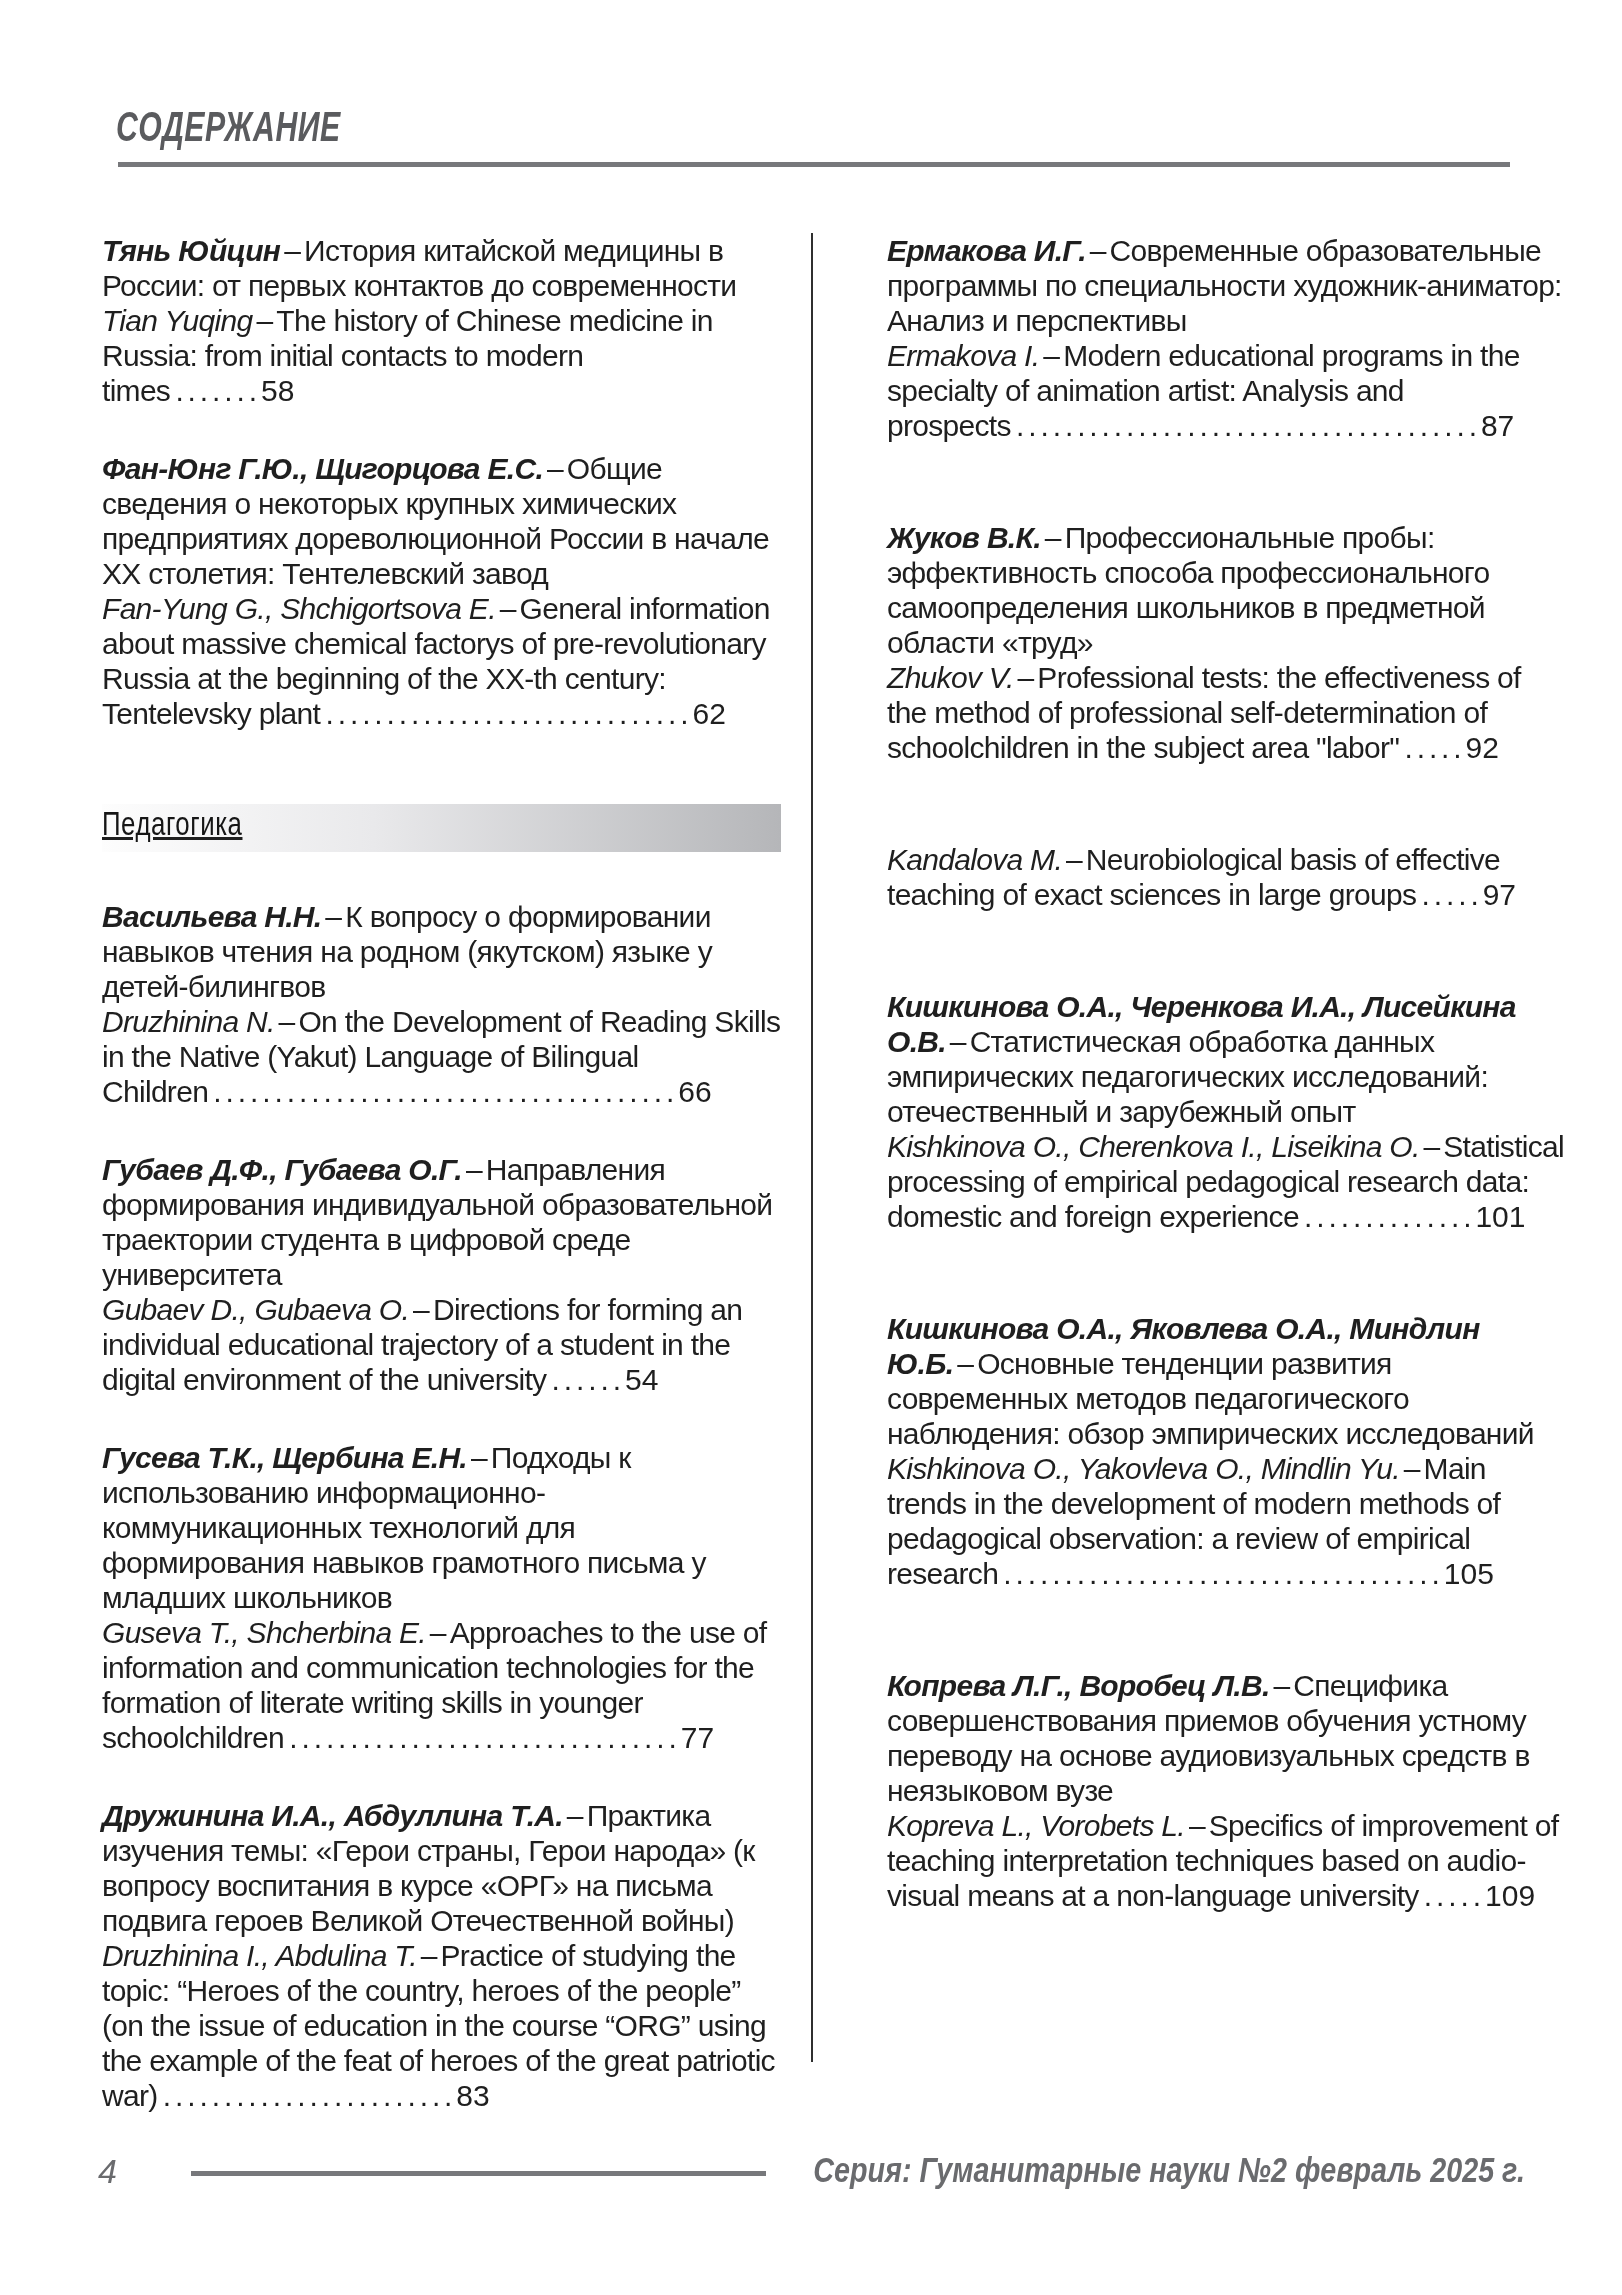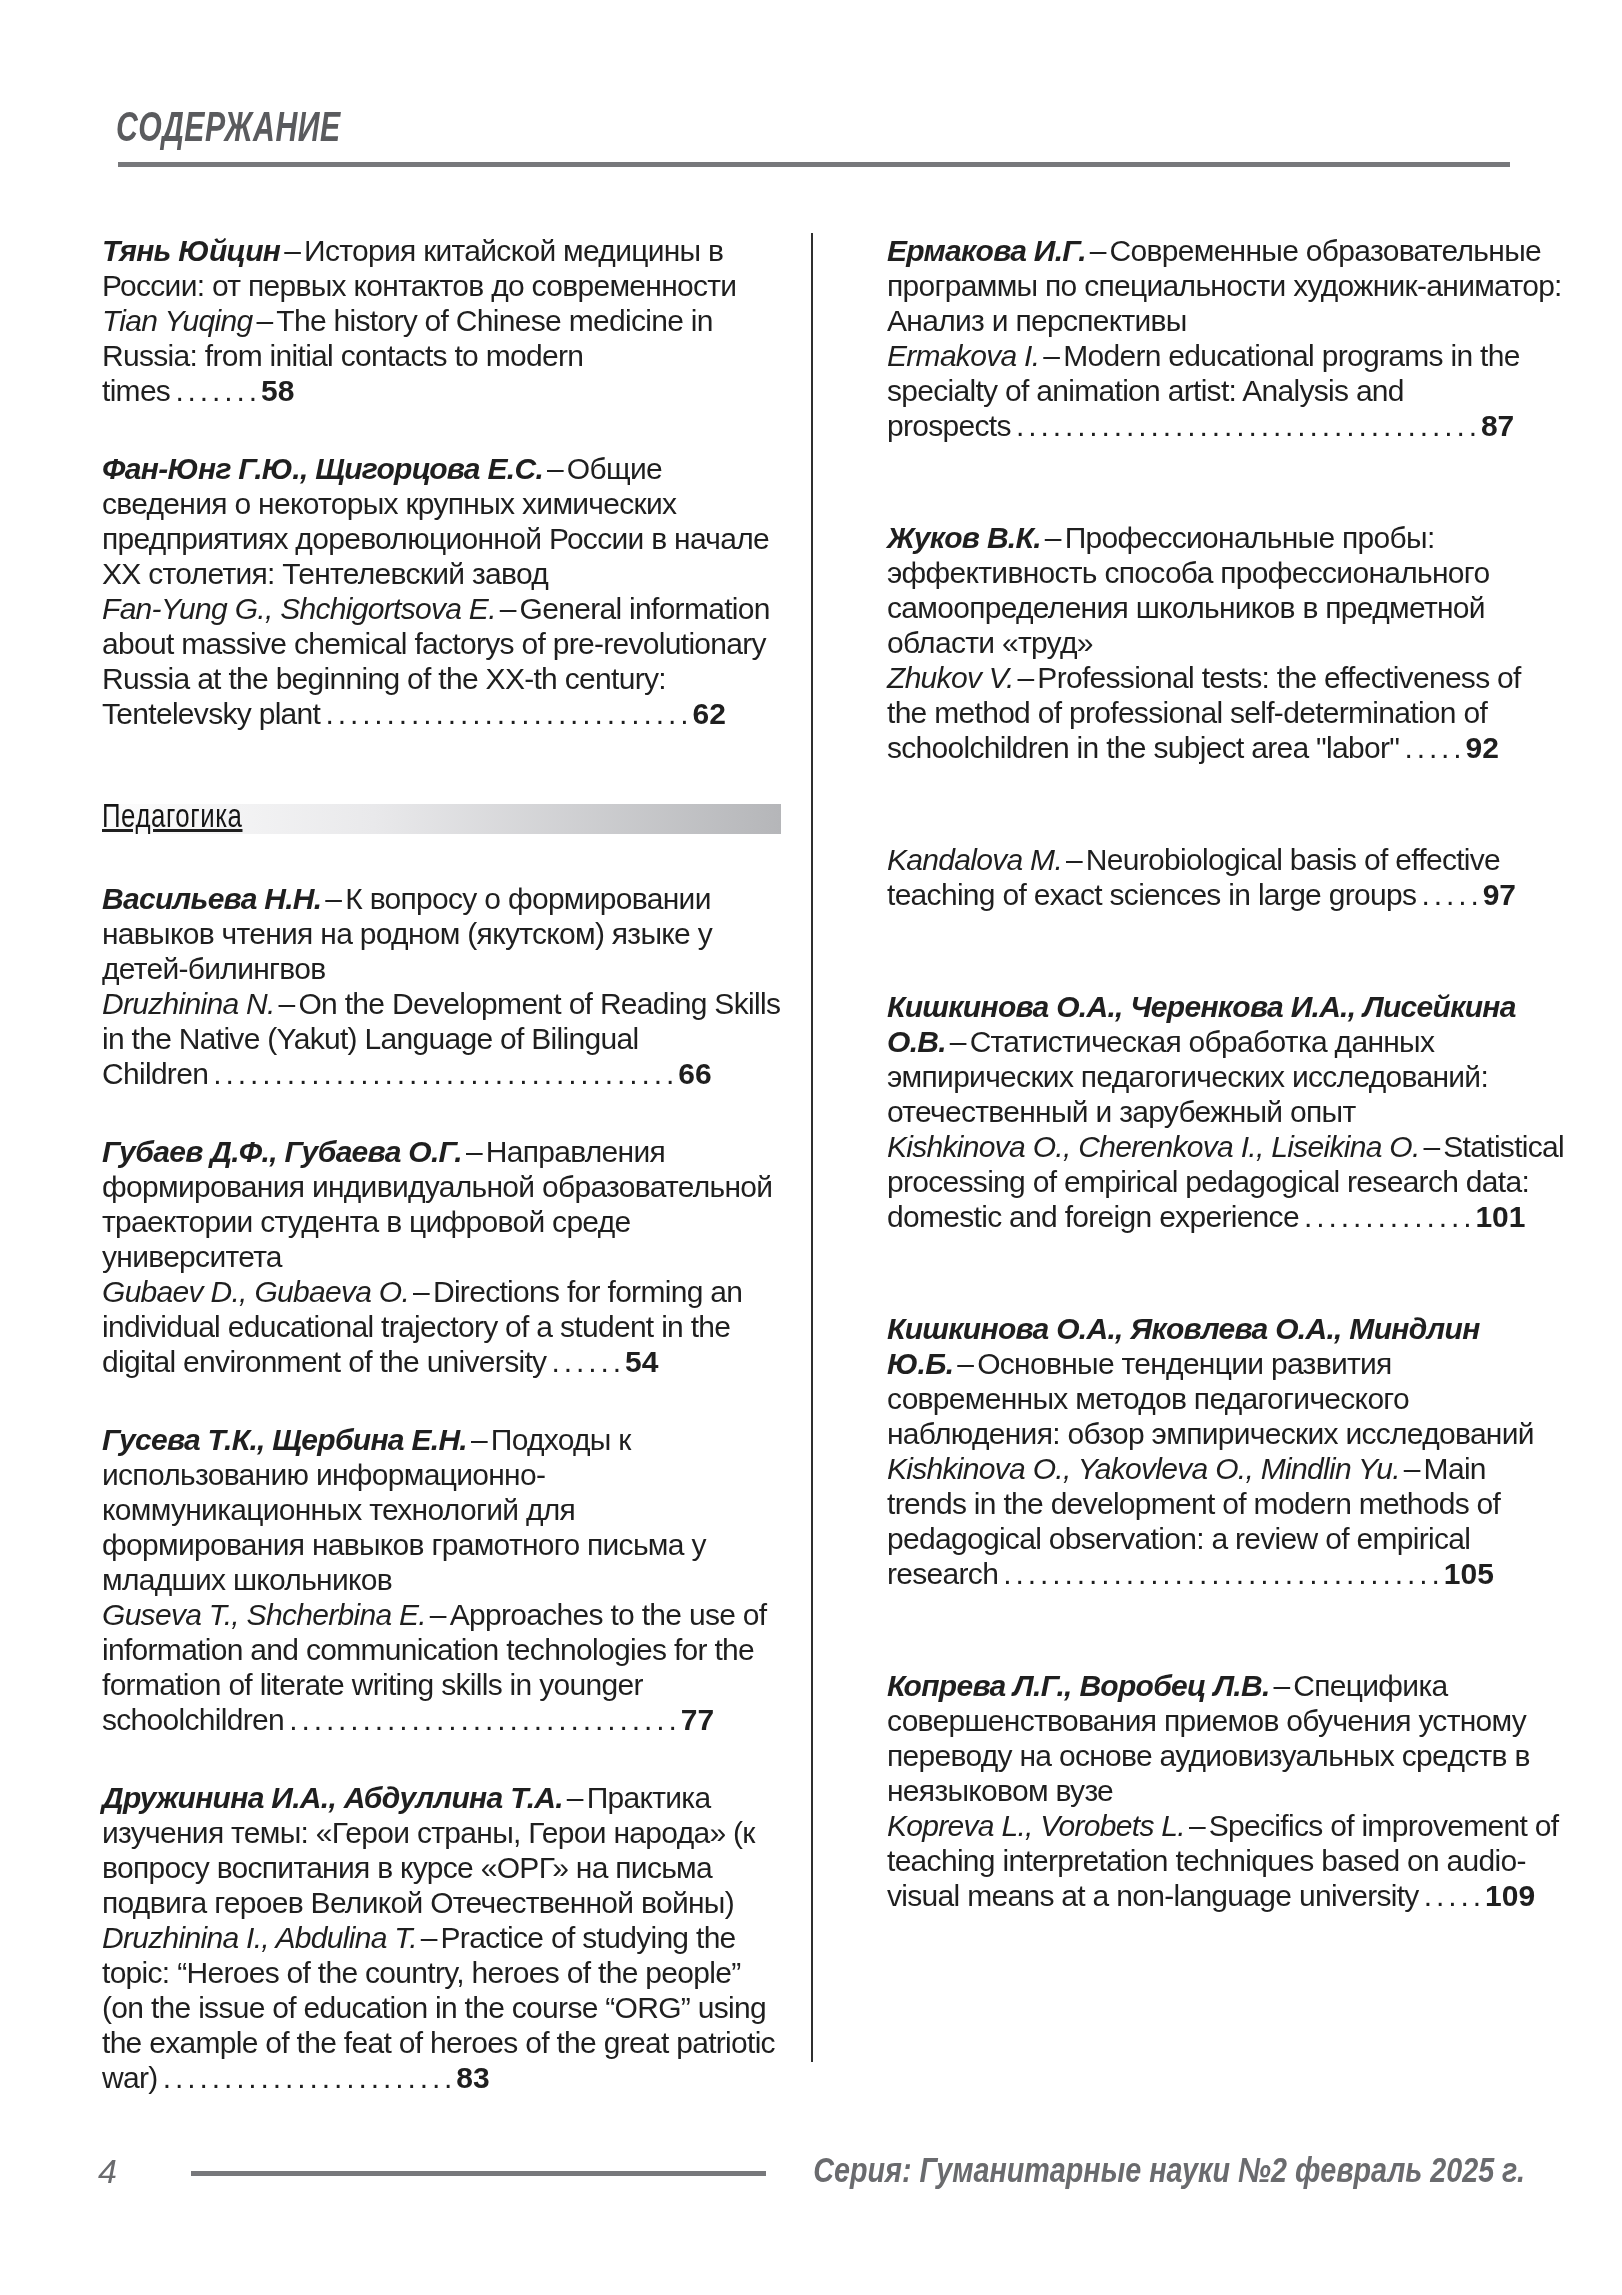--- a/index.html
+++ b/index.html
@@ -40,28 +40,28 @@
     width: 2px; height: 1829px; background: #2f2f2f;
   }
 
   .entry { margin: 0 0 43px 0; }
   .col-right .entry { margin-bottom: 77px; }
   .entry p { margin: 0; }
   .au-ru { font-weight: 700; font-style: italic; }
   .au-en { font-style: italic; }
   .dash  { margin: 0 3.9px; }
   .dots  { margin-left: 5.2px; letter-spacing: 3.9px; overflow-wrap: anywhere; }
-  .pg    { letter-spacing: 0; font-weight: bold; }
+  .pg    { letter-spacing: 0; }
 
   
   .section-bar {
     margin: 73px 0 47px 0;
-    height: 30px;
+    height: 48px;
     background: linear-gradient(to right, #fdfdfd 0%, #e9e9eb 40%, #b5b6b9 100%);
-    display: flex; align-items: flex-end; text-decoration: underline;
+    display: flex; align-items: flex-start; text-decoration: underline;
   }
   .section-label {
     font-size: 34px; font-weight: 400; color: #161616;
     transform: scaleX(0.76); transform-origin: 0 50%;
     letter-spacing: 0.7px; line-height: 38px;
     white-space: nowrap;
   }
 
   
   .footer-pageno {

